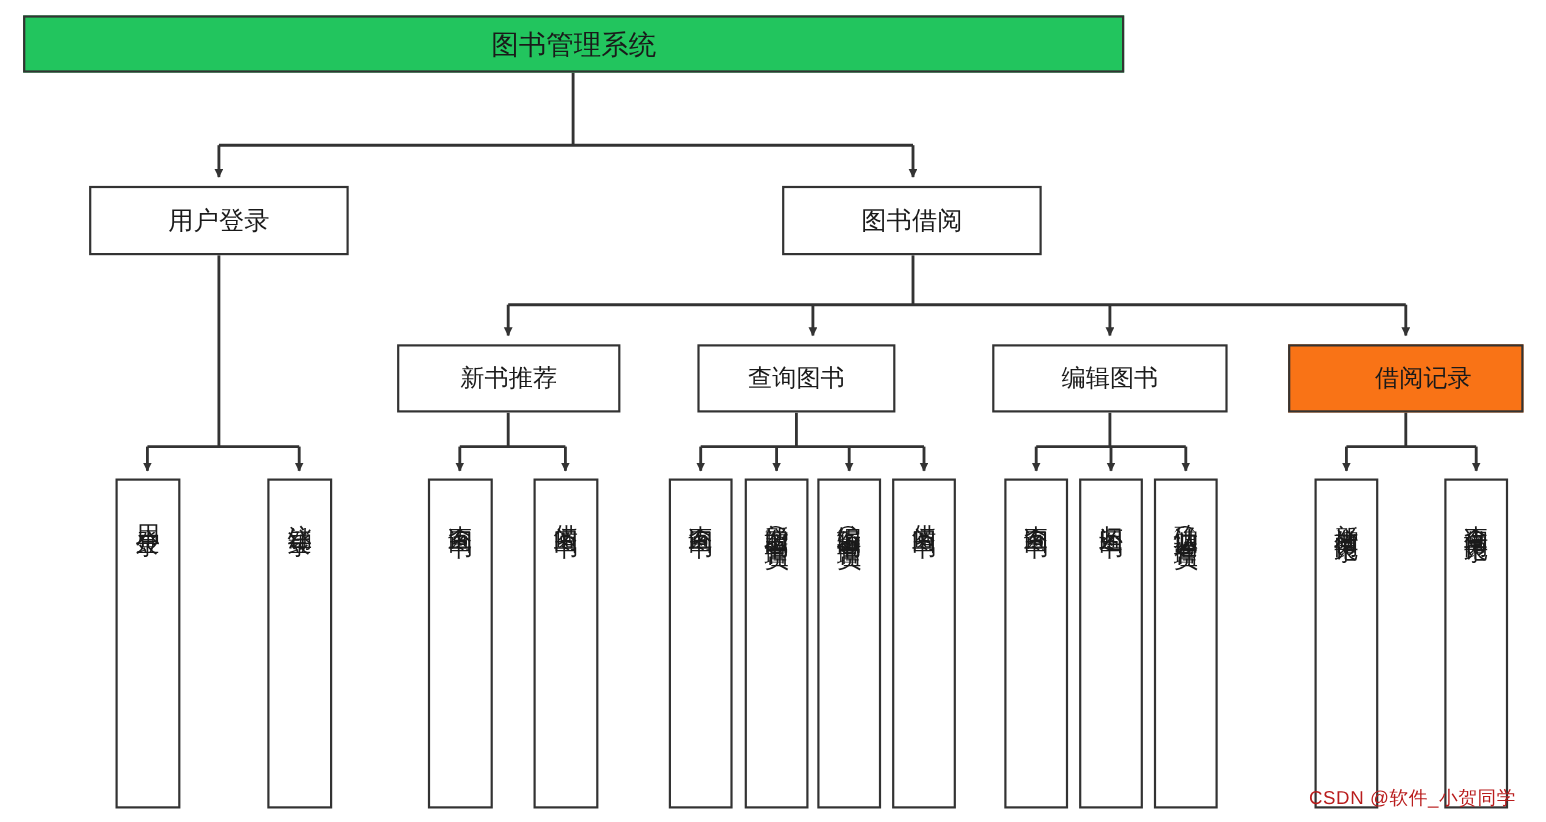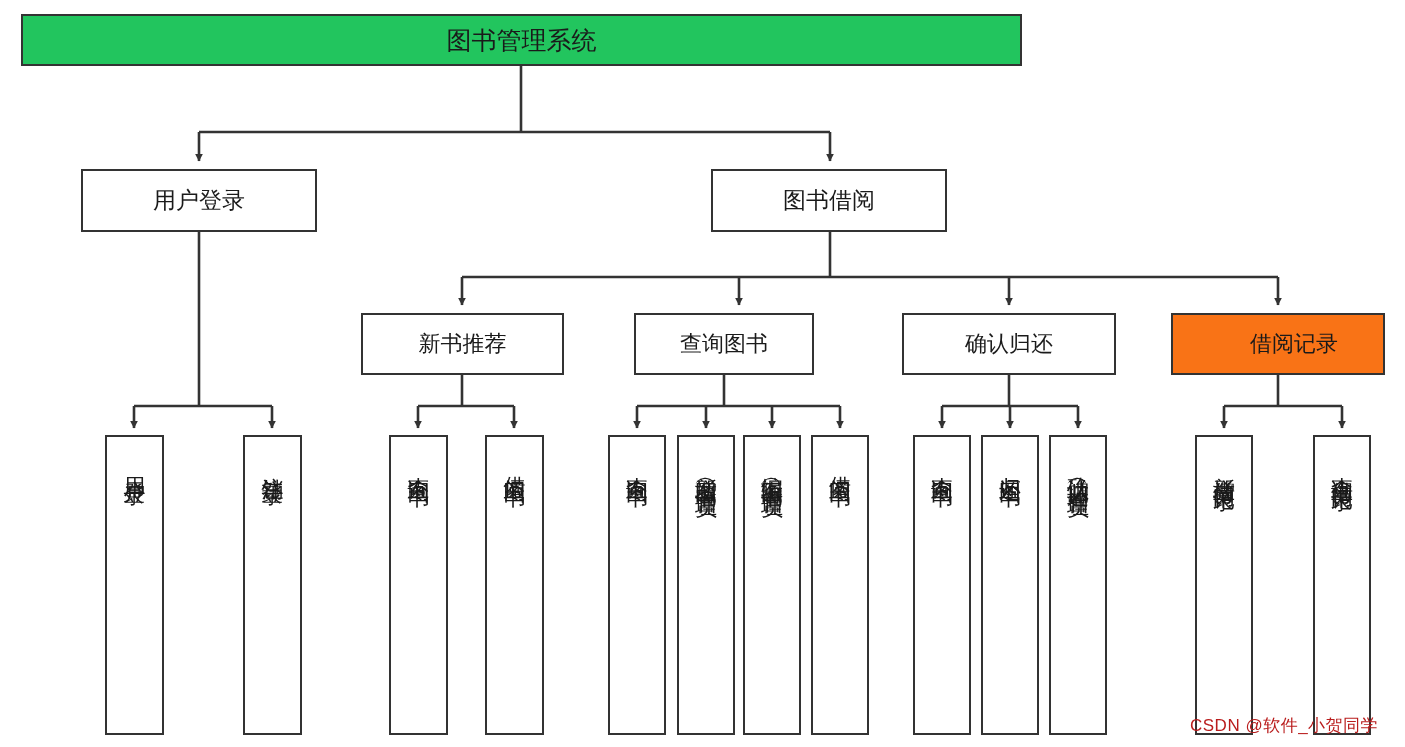--- a/index.html
+++ b/index.html
@@ -132,21 +132,21 @@
     <span>图书借阅</span>
   </div>
 
   <div class="node lvl3" style="left: 361px; top: 313px; width: 203px; height: 62px; border-color: rgb(51, 51, 51); color: rgb(26, 26, 26); background: rgb(255, 255, 255);">
     <span>新书推荐</span>
   </div>
   <div class="node lvl3" style="left: 634px; top: 313px; width: 180px; height: 62px; border-color: rgb(51, 51, 51); color: rgb(26, 26, 26); background: rgb(255, 255, 255);">
     <span>查询图书</span>
   </div>
   <div class="node lvl3" style="left: 902px; top: 313px; width: 214px; height: 62px; border-color: rgb(51, 51, 51); color: rgb(26, 26, 26); background: rgb(255, 255, 255);">
-    <span>确认归还</span>
+    <span>编辑图书</span>
   </div>
   <div class="node lvl3" style="left: 1171px; top: 313px; width: 214px; height: 62px; border-color: rgb(51, 51, 51); color: rgb(26, 26, 26); background: #f97316; padding-left: 32px;">
     <span>借阅记录</span>
   </div>
 
   <div class="node leaf" style="left: 105px; top: 435px; width: 59px; height: 300px; border-color: rgb(51, 51, 51); color: rgb(26, 26, 26); background: rgb(255, 255, 255);">
     <span class="vtext">用户登录</span>
   </div>
   <div class="node leaf" style="left: 243px; top: 435px; width: 59px; height: 300px; border-color: rgb(51, 51, 51); color: rgb(26, 26, 26); background: rgb(255, 255, 255);">
     <span class="vtext">注销登录</span>

